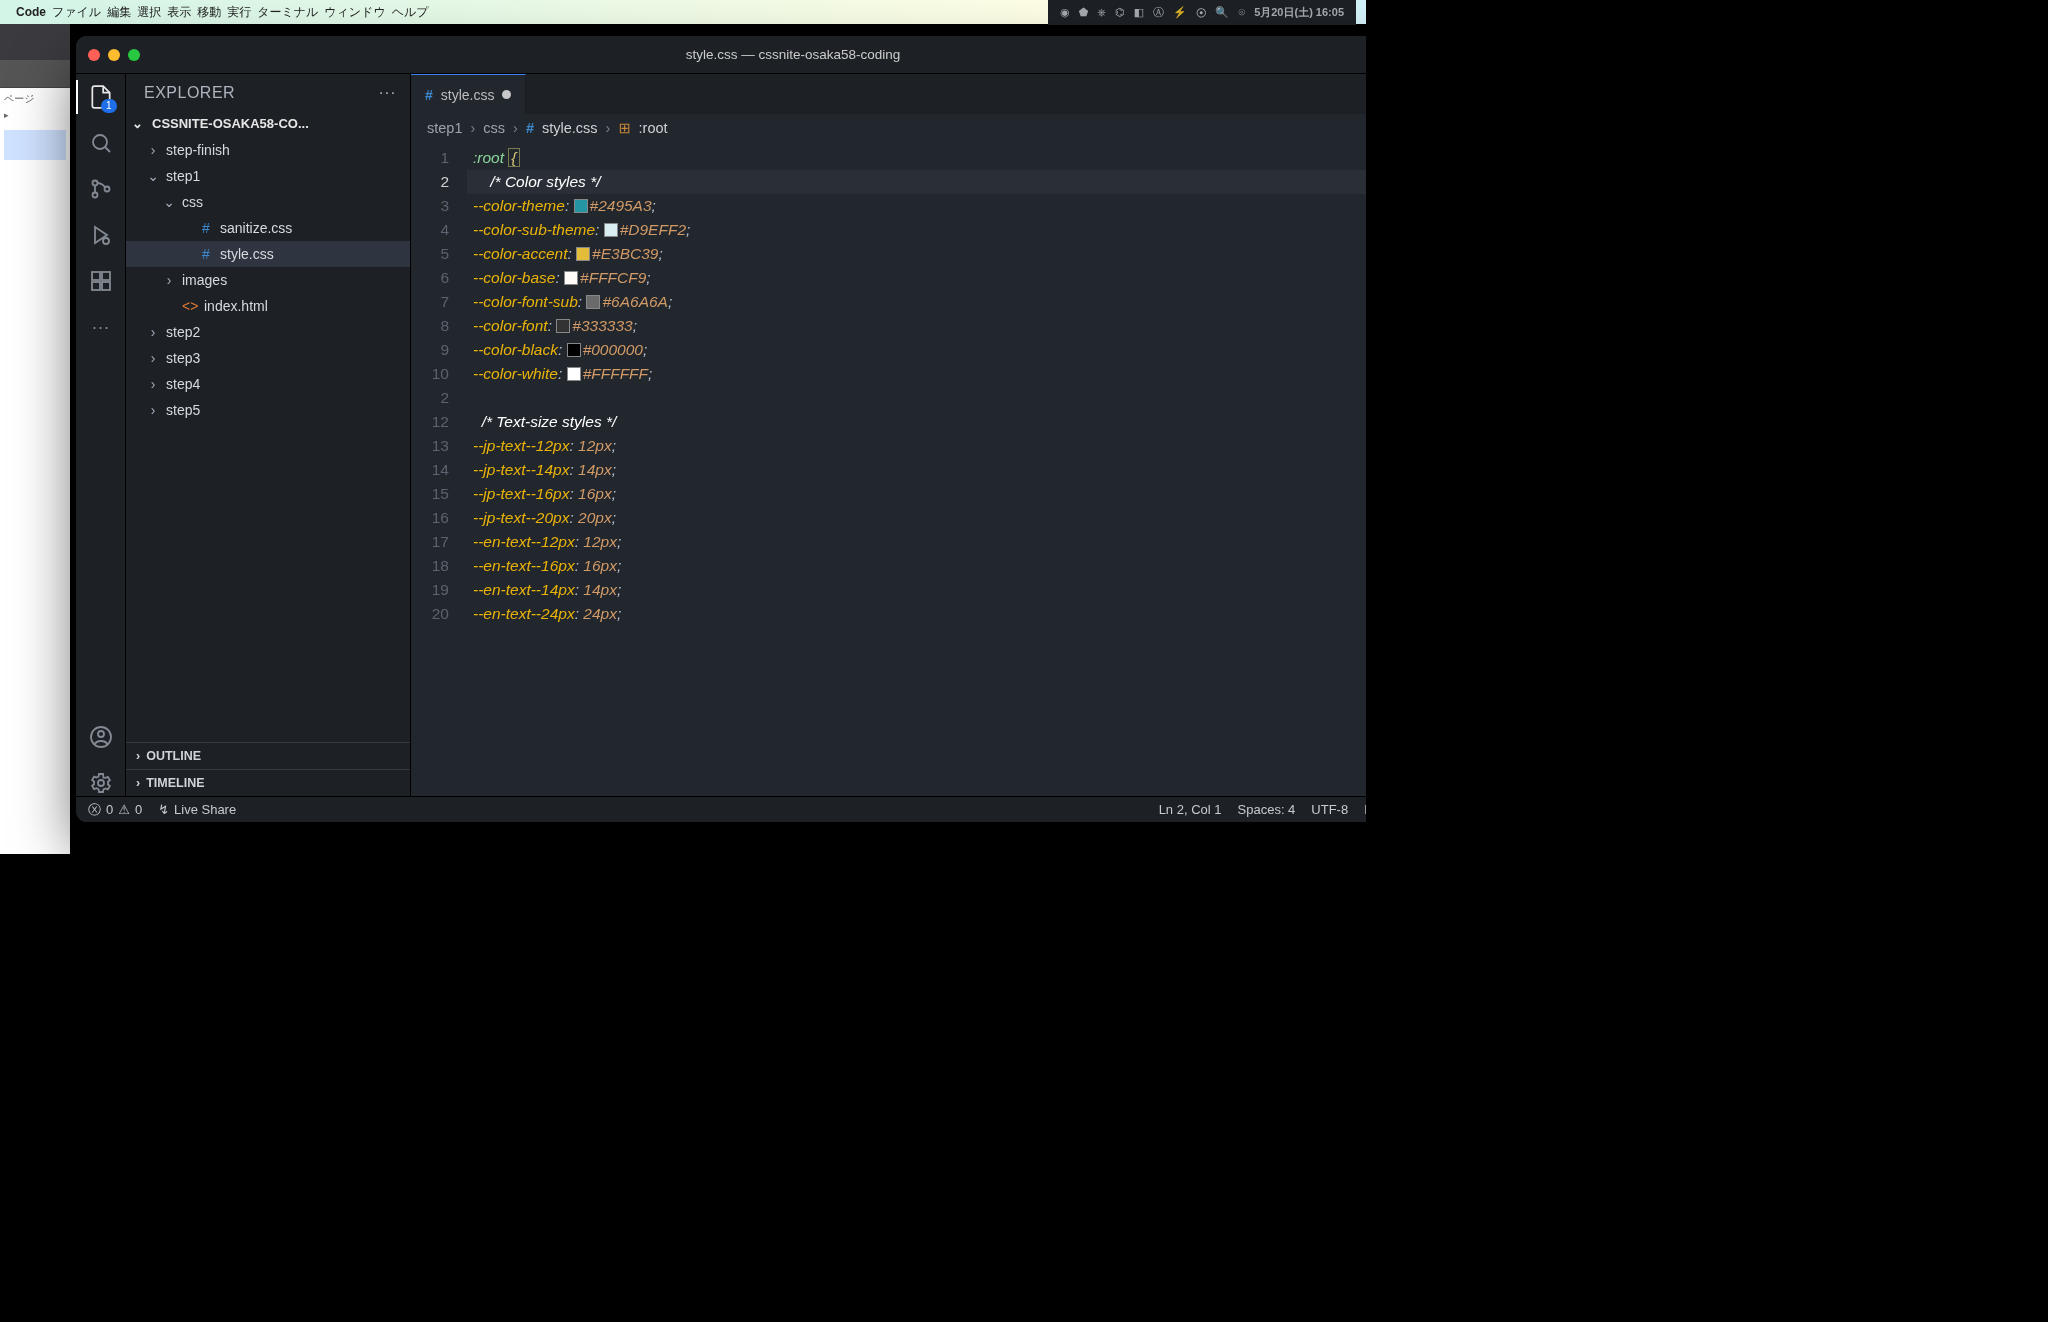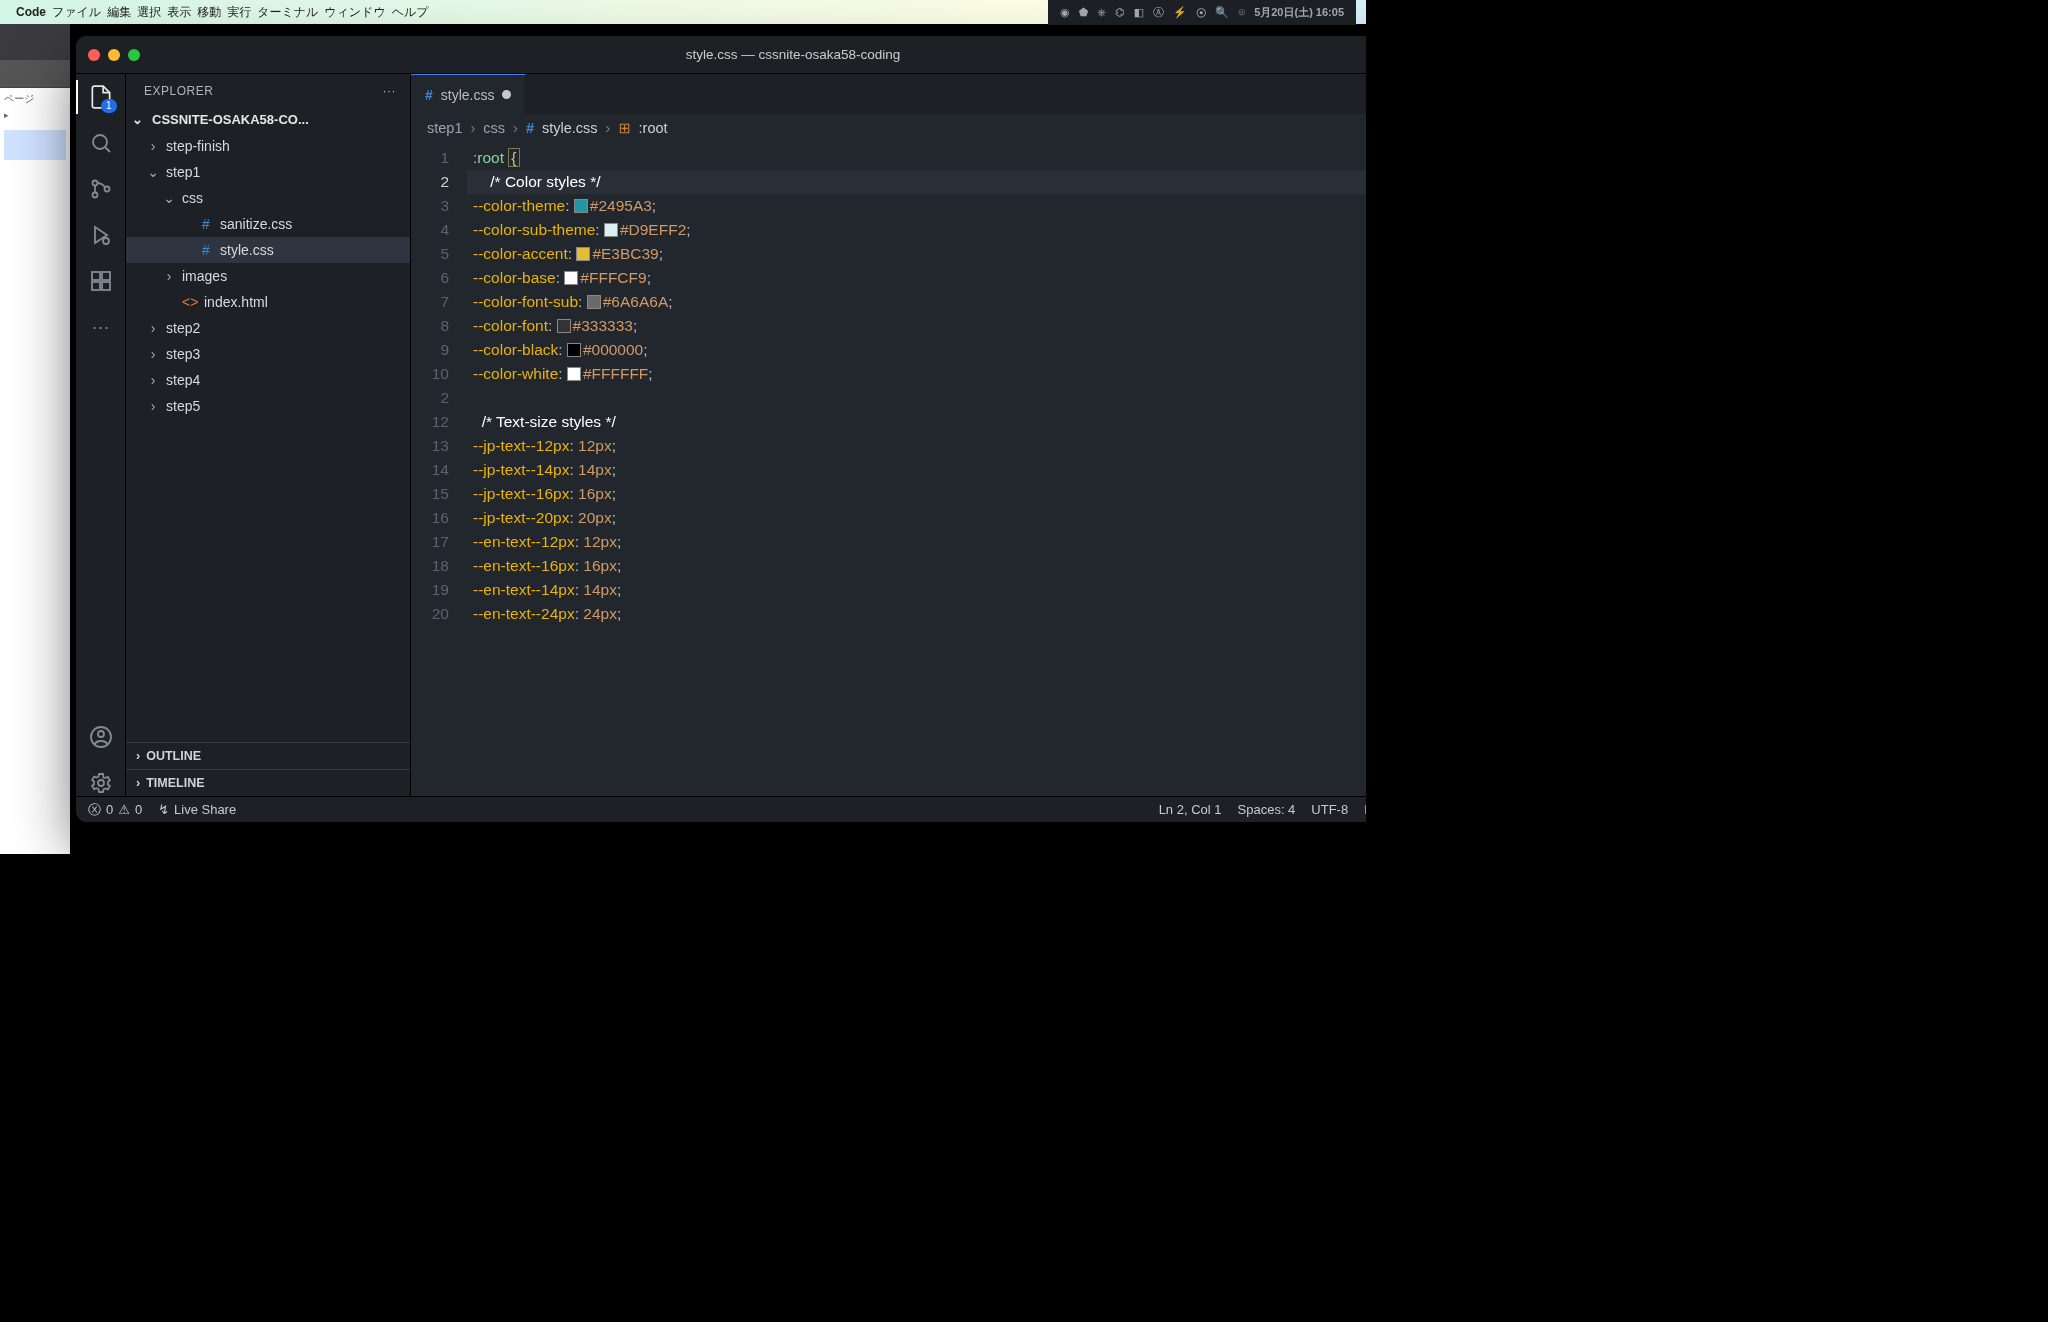--- a/index.html
+++ b/index.html
@@ -38,21 +38,21 @@
   .actbar { width:50px; background:#1d2126; display:flex; flex-direction:column; align-items:center; padding-top:10px; gap:20px; color:#848a93; border-right:1px solid #000; }
   .actbar .ic { width:26px; height:26px; display:flex; align-items:center; justify-content:center; position:relative; }
   .actbar .ic.active { color:#e6e6e6; }
   .actbar .ic.active::before { content:""; position:absolute; left:-12px; top:-4px; width:2px; height:34px; background:#fff; }
   .actbar .badge { position:absolute; bottom:-3px; right:-3px; background:#1f6feb; color:#fff; border-radius:8px; font-size:10px; padding:0 5px; line-height:14px; }
   .actbar .grow { flex:1; }
   .actbar .dots { font-size:18px; }
 
   
   .sidebar { width:285px; background:#1d2126; color:#ccc; display:flex; flex-direction:column; border-right:1px solid #000; }
-  .side-head { display:flex; align-items:center; justify-content:space-between; padding:10px 14px 8px 18px; font-size:12px; letter-spacing:.5px; color:#aeb4bd; }
+  .side-head { display:flex; align-items:center; justify-content:space-between; padding:10px 14px 8px 18px; font-size:16px; letter-spacing:.5px; color:#aeb4bd; }
   .tree { flex:1; overflow:auto; font-size:14px; }
   .tree-hdr { display:flex; align-items:center; gap:6px; padding:6px 8px 6px 6px; color:#e6e6e6; font-weight:700; font-size:13px; }
   .tree-hdr .chev{ width:14px; }
   .row { display:flex; align-items:center; gap:6px; height:26px; padding-left:6px; cursor:pointer; color:#d6d9de; }
   .row.selected { background:#2f3540; }
   .row .chev { width:14px; text-align:center; color:#aab; }
   .row .icon-file { width:16px; color:#9fb6c9; text-align:center; }
   .row .icon-css { color:#3c89d0; }
   .row .icon-html { color:#e37933; }
   .row .name { }
@@ -68,21 +68,21 @@
   .tabs .actions { display:flex; align-items:center; gap:14px; padding:0 12px; color:#c8c8c8; }
   .crumbs { height:28px; display:flex; align-items:center; gap:8px; padding:0 16px; color:#9da3ad; font-size:14.5px; }
   .crumbs .sep { color:#7a818c; }
   .crumbs .sym { color:#c8863a; }
   .crumbs .file { color:#cfd2d7; }
 
   .editor { flex:1; display:flex; font-family:Menlo,Consolas,monospace; font-size:15.5px; line-height:24px; overflow:hidden; position:relative; }
   .gutter { width:52px; text-align:right; color:#5c636e; padding:4px 14px 0 0; user-select:none; background:#22262d; }
   .gutter .cur { color:#cfd2d7; }
   .code { flex:1; padding:4px 0 0 4px; background:#22262d; color:#b5c1d0; white-space:pre; }
-  .code .ln { display:block; height:24px; padding-left:6px; }
+  .code .ln { display:block; height:24px; padding-left:6px;font-style:italic; }
   .code .ln.hl { background:#2a2f37; }
   .c-selector{color:#8bd49c;} .c-brace{color:#d7c87a;} .c-comment{color:#ffffff;}
   .c-prop{color:#eab308;} .c-punc{color:#b5c1d0;} .c-num{color:#d19a66;} .c-hex{color:#d19a66;}
   .swatch{display:inline-block;width:14px;height:14px;border:1px solid #888;vertical-align:-2px;margin-right:2px;}
   .bracket-box{border:1px solid #7a7a50;padding:0 2px;}
   .minimap { position:absolute; right:0; top:0; width:16px; height:12px; background:#3a3f47; }
 
   
   .status { height:26px; background:#1d2126; border-top:1px solid #000; display:flex; align-items:center; color:#c7cbd1; font-size:13px; padding:0 12px; gap:16px; }
   .status .grow{flex:1;}

